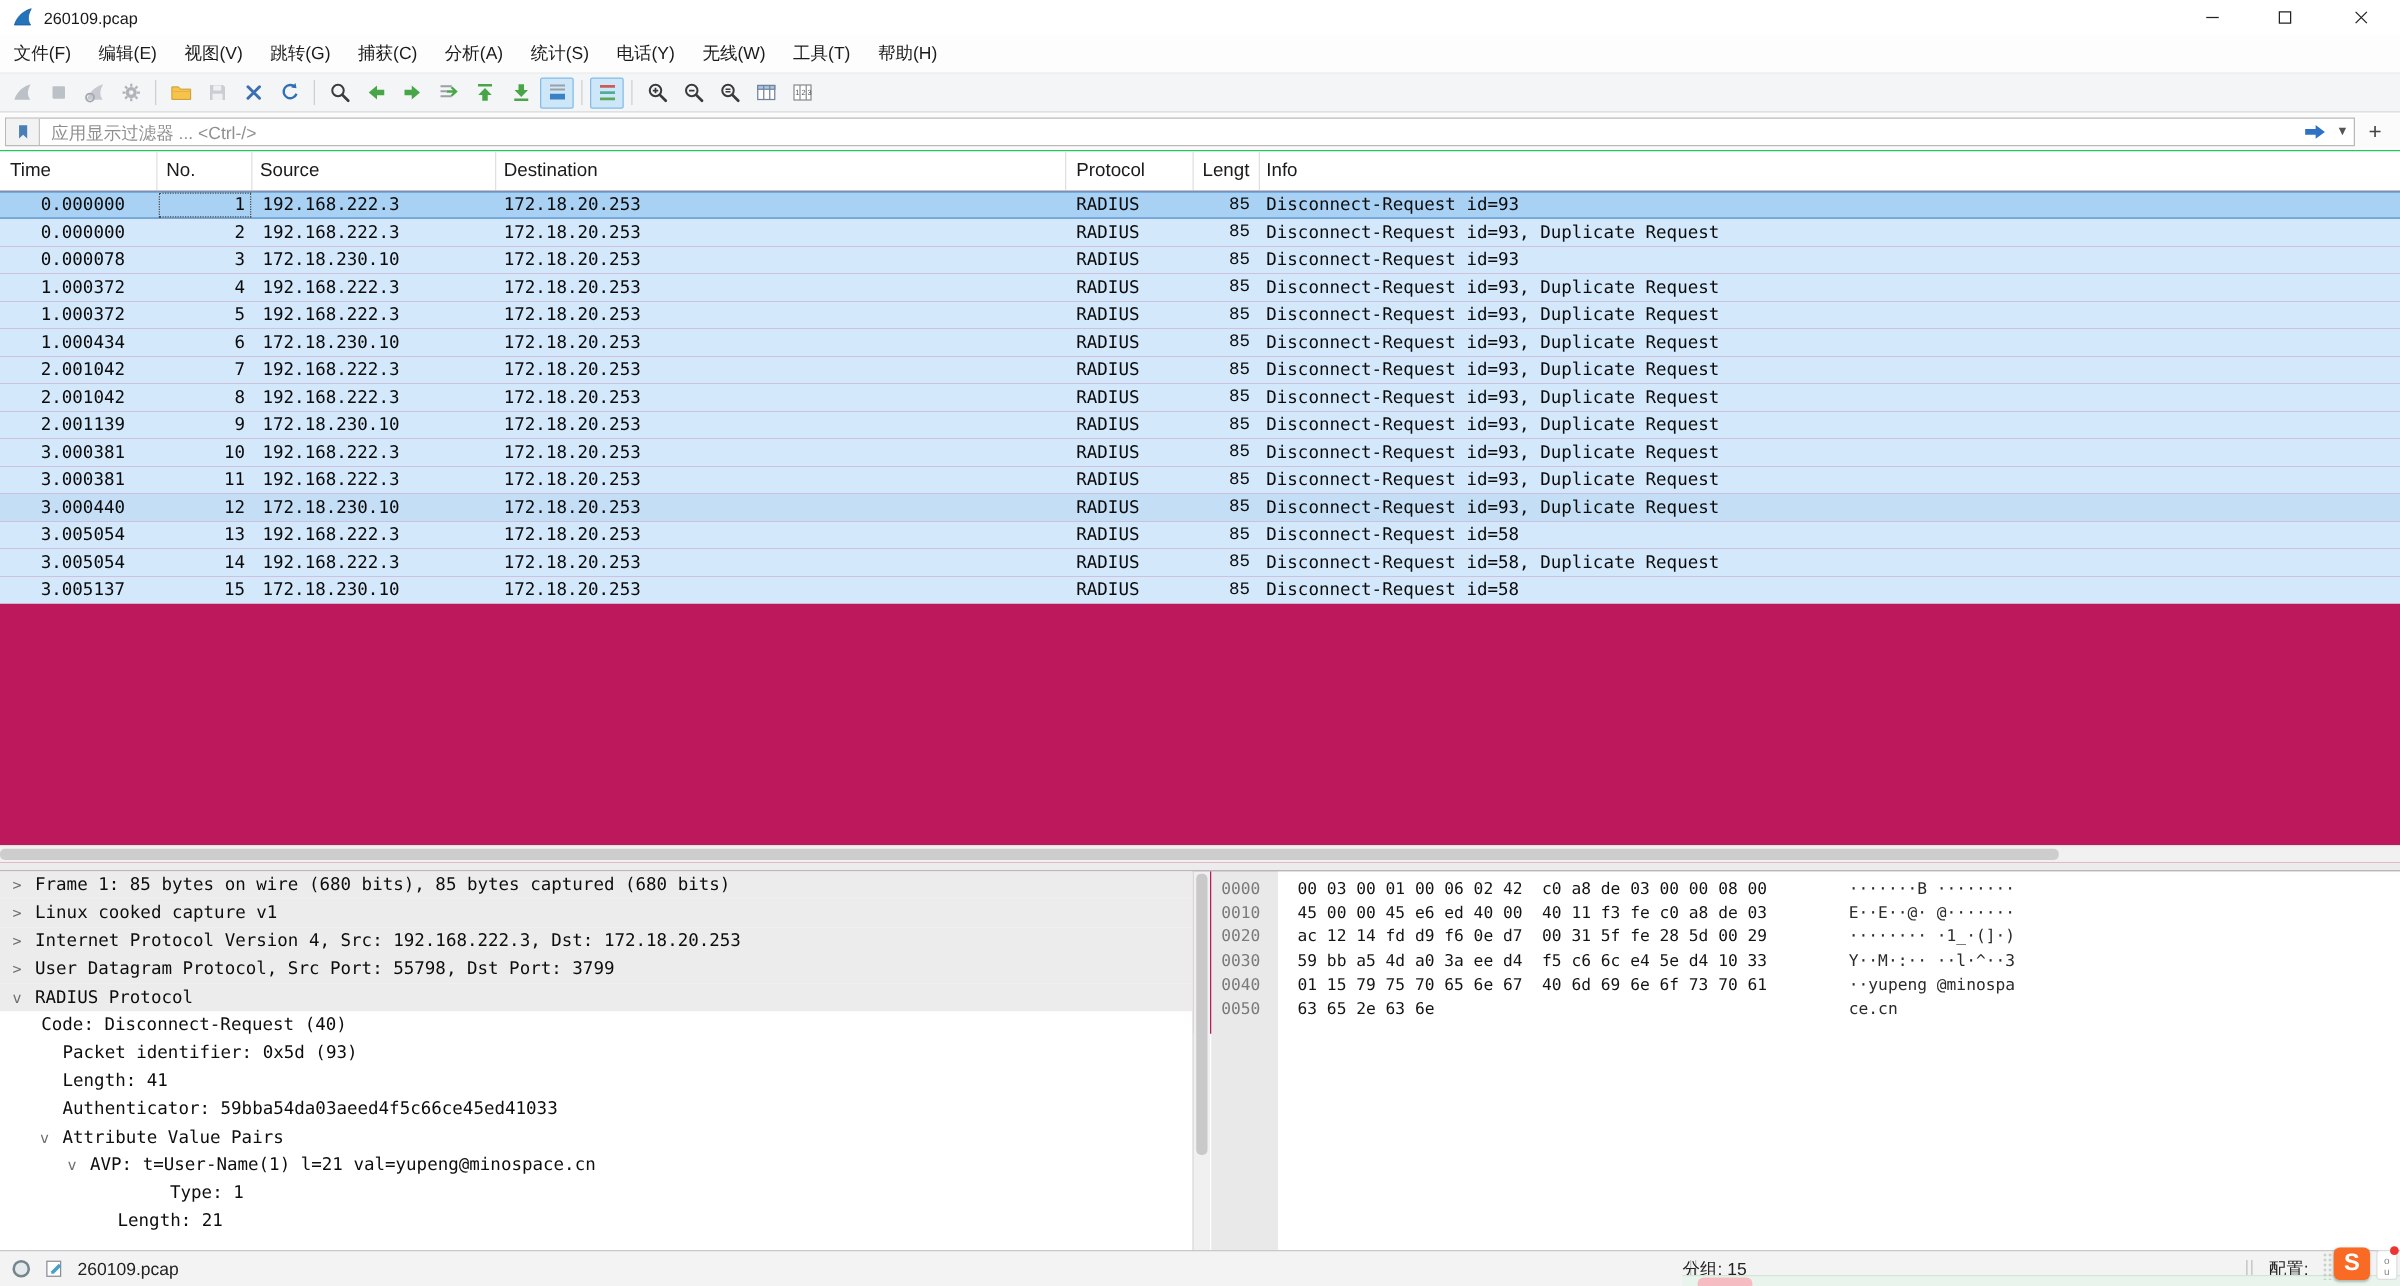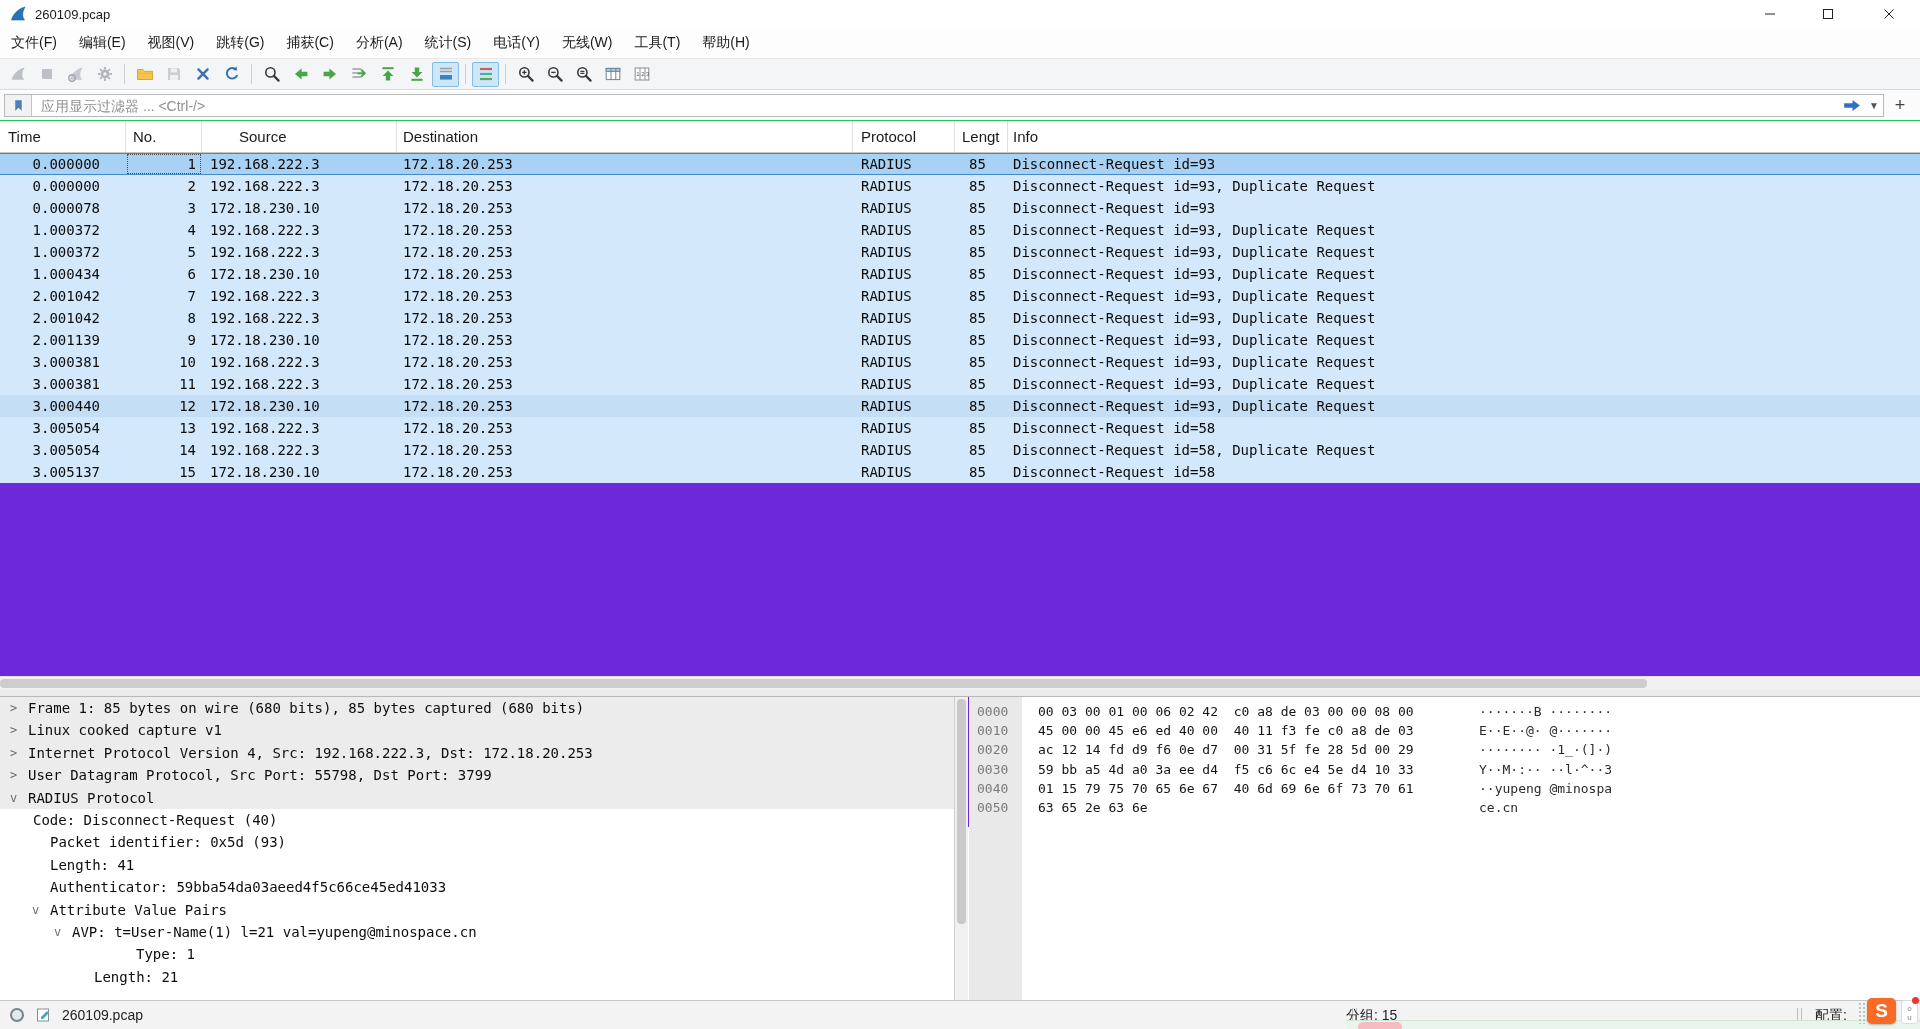--- a/index.html
+++ b/index.html
@@ -29,33 +29,33 @@
   #finput{flex:1;border:0;outline:0;font-size:14px;padding:0 6px 0 9px;color:#111;background:transparent;font-family:"Liberation Sans",sans-serif;}
   #finput::placeholder{color:#8f8f8f;}
   #fapply{width:26px;height:100%;display:flex;align-items:center;justify-content:center;}
   #fapply svg{width:19px;height:13px;}
   #fcaret{width:18px;height:100%;display:flex;align-items:center;justify-content:center;color:#555;font-size:10px;}
   #fplus{position:absolute;right:8px;top:3px;width:24px;height:23px;display:flex;align-items:center;justify-content:center;font-size:18px;color:#444;}
   
   .pgrid{display:grid;grid-template-columns:126px 76px 195px 456px 102px 53px 1fr;}
   #pktheader{position:absolute;left:0;top:121px;width:1920px;height:31px;background:#fff;border-bottom:1px solid #c6c6c6;font-size:15px;color:#1a1a1a;}
   #pktheader .hc{display:flex;align-items:center;border-right:1px solid #e0e0e0;box-sizing:border-box;height:100%;}
-  .h0{padding-left:8px;}.h1{padding-left:7px;}.h2{padding-left:6px;margin-left:31px;}.h3{padding-left:6px;}.h4{padding-left:8px;}.h5{padding-left:7px;}.h6{padding-left:5px;border-right:0!important;}
-  #pktrows{position:absolute;left:0;top:153px;width:1920px;height:674px;background:#6d28d9;overflow:hidden;}
+  .h0{padding-left:8px;}.h1{padding-left:7px;}.h2{padding-left:6px;}.h3{padding-left:6px;}.h4{padding-left:8px;}.h5{padding-left:7px;}.h6{padding-left:5px;border-right:0!important;}
+  #pktrows{position:absolute;left:0;top:153px;width:1920px;height:674px;background:#be185d;overflow:hidden;}
   .prow{height:22px;background:#d3e8fb;font-family:"DejaVu Sans Mono","Liberation Mono",monospace;font-size:14px;line-height:22px;color:#0b0b0b;}
   .prow.alt{background:#c3def5;}
   .prow.selected{background:#a8d1f3;box-shadow:inset 0 1px 0 #4388c9, inset 0 -1px 0 #4388c9;}
   .prow.selected .c1{outline:1px dotted #4d4d4d;outline-offset:-2px;}
   .pc{display:block;white-space:nowrap;overflow:hidden;box-sizing:border-box;}
   .c0{text-align:right;padding-right:26px;}
   .c1{text-align:right;padding-right:6px;}
   .c2{padding-left:8px;}
   .c3{padding-left:6px;}
   .c4{padding-left:8px;}
-  .c5{text-align:center;padding-right:8px;}
+  .c5{text-align:right;padding-right:8px;font-family:Liberation Mono, monospace;}
   .c6{padding-left:5px;}
   
   #hscroll{position:absolute;left:0;top:676px;width:1920px;height:14px;background:#f1f1f1;border-top:1px solid #e0e0e0;box-sizing:border-box;}
   #hscroll .handle{position:absolute;left:0;top:2px;width:1647px;height:9px;background:#cdcdcd;border-radius:4px;}
   #splitter{position:absolute;left:0;top:690px;width:1920px;height:7px;background:#ececec;border-bottom:1px solid #b8b8b8;box-sizing:border-box;}
   
   #details{position:absolute;left:0;top:697px;width:955px;height:303px;background:#fff;border-right:1px solid #d0d0d0;box-sizing:border-box;overflow:hidden;font-family:"DejaVu Sans Mono","Liberation Mono",monospace;font-size:14px;}
   .drow{height:22.4px;line-height:22.4px;white-space:nowrap;color:#0d0d0d;display:flex;}
   .drow.shaded{background:#ececec;}
   .exp{width:18px;color:#6d6d6d;font-size:12px;flex:0 0 18px;text-align:left;}

